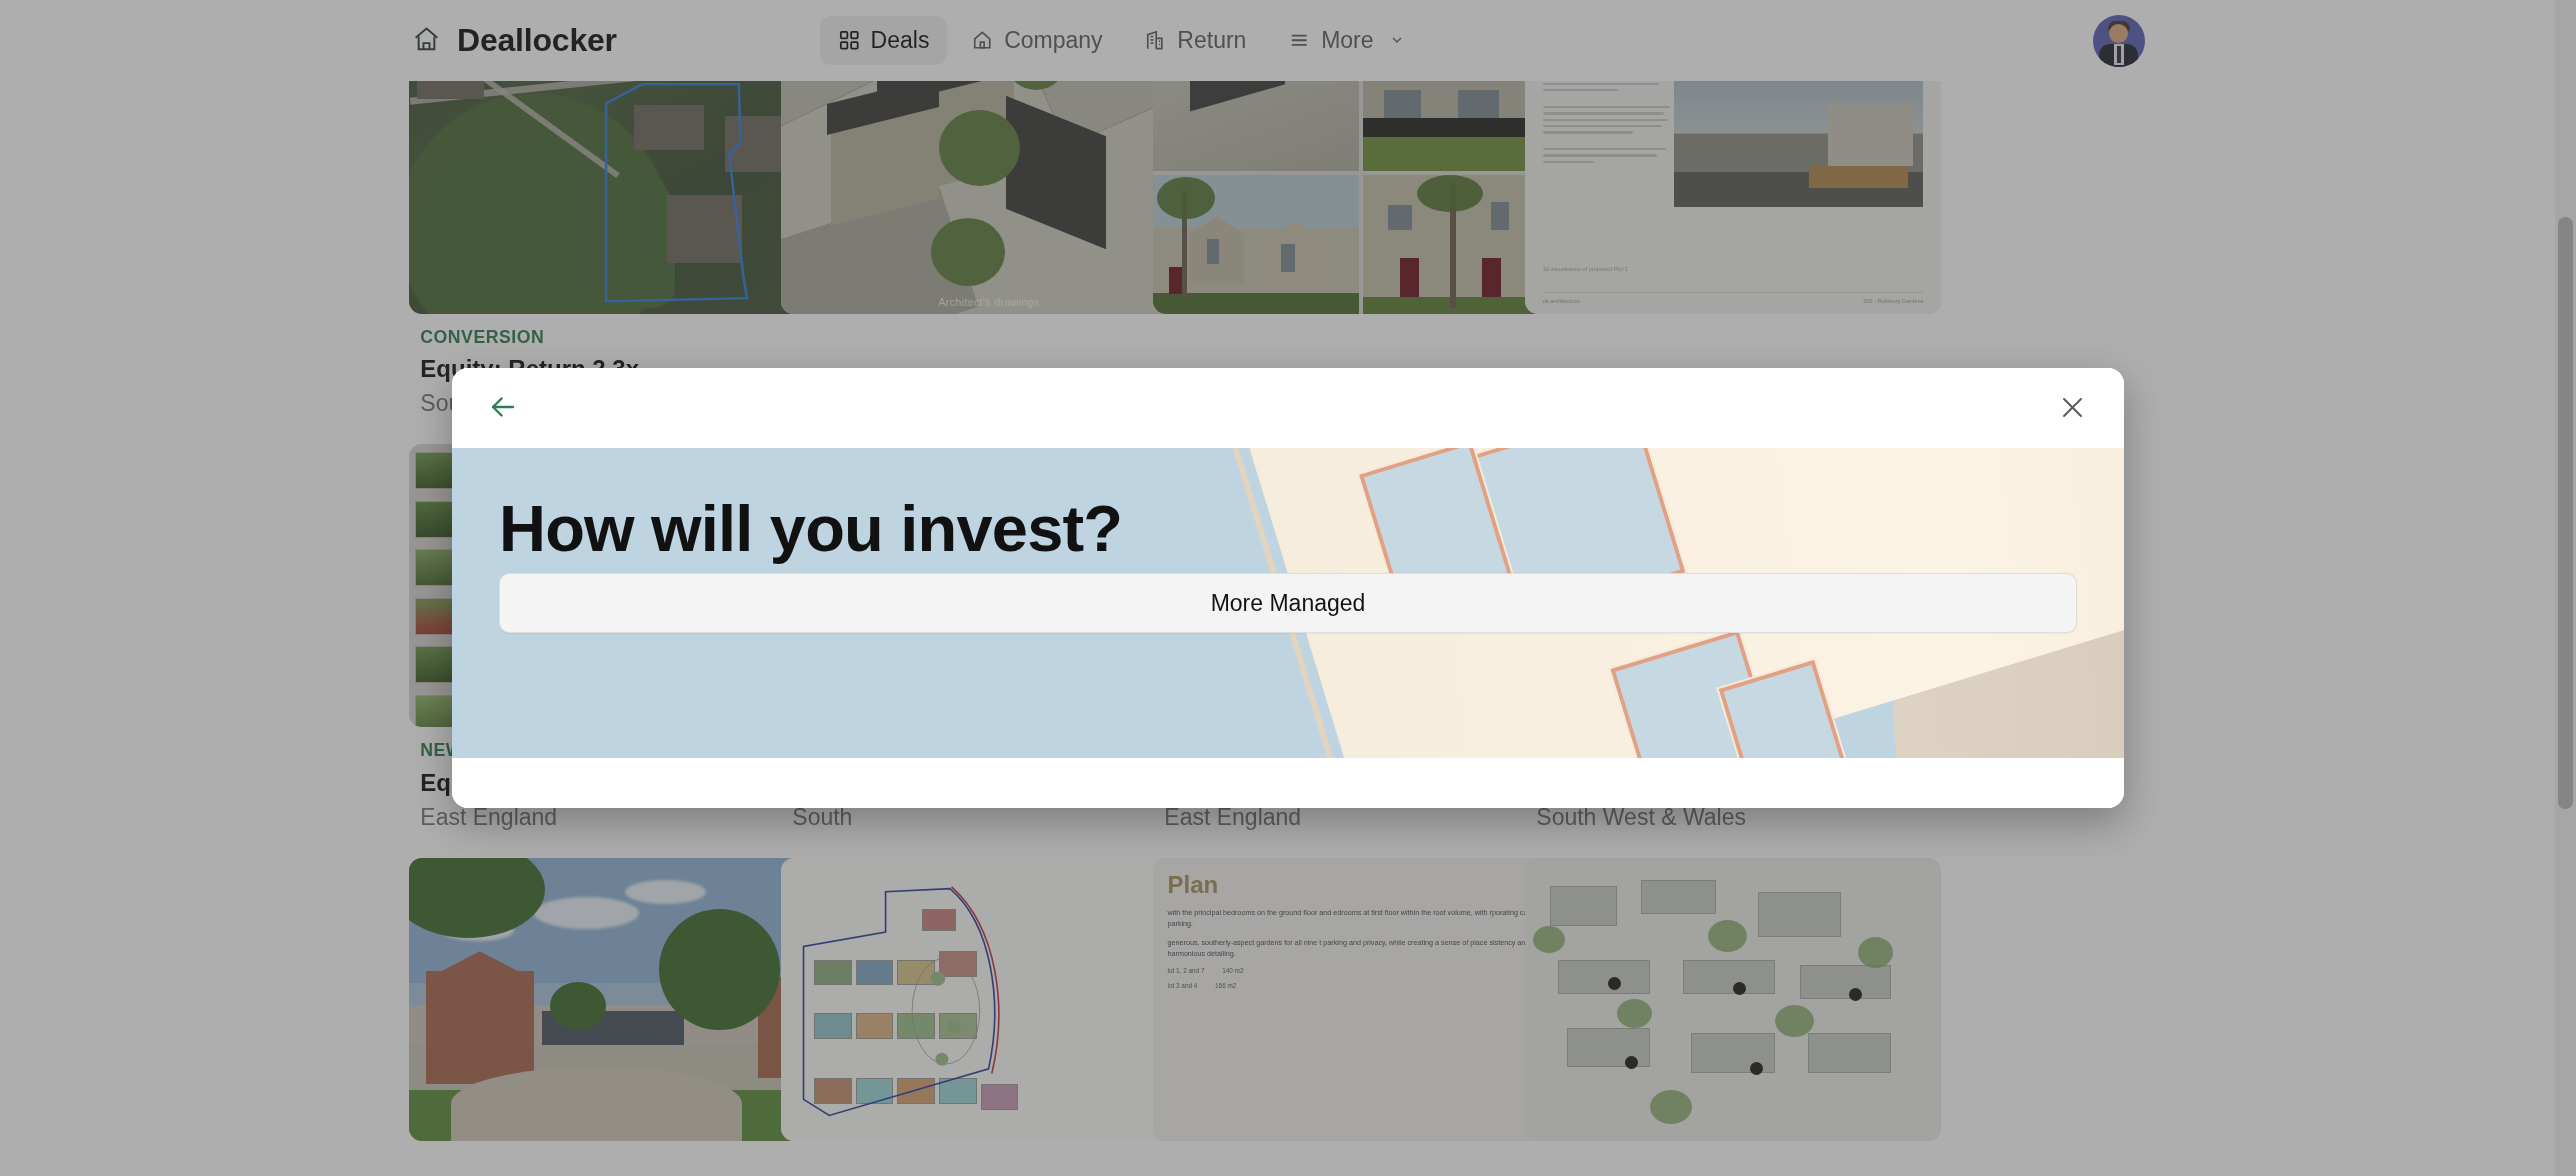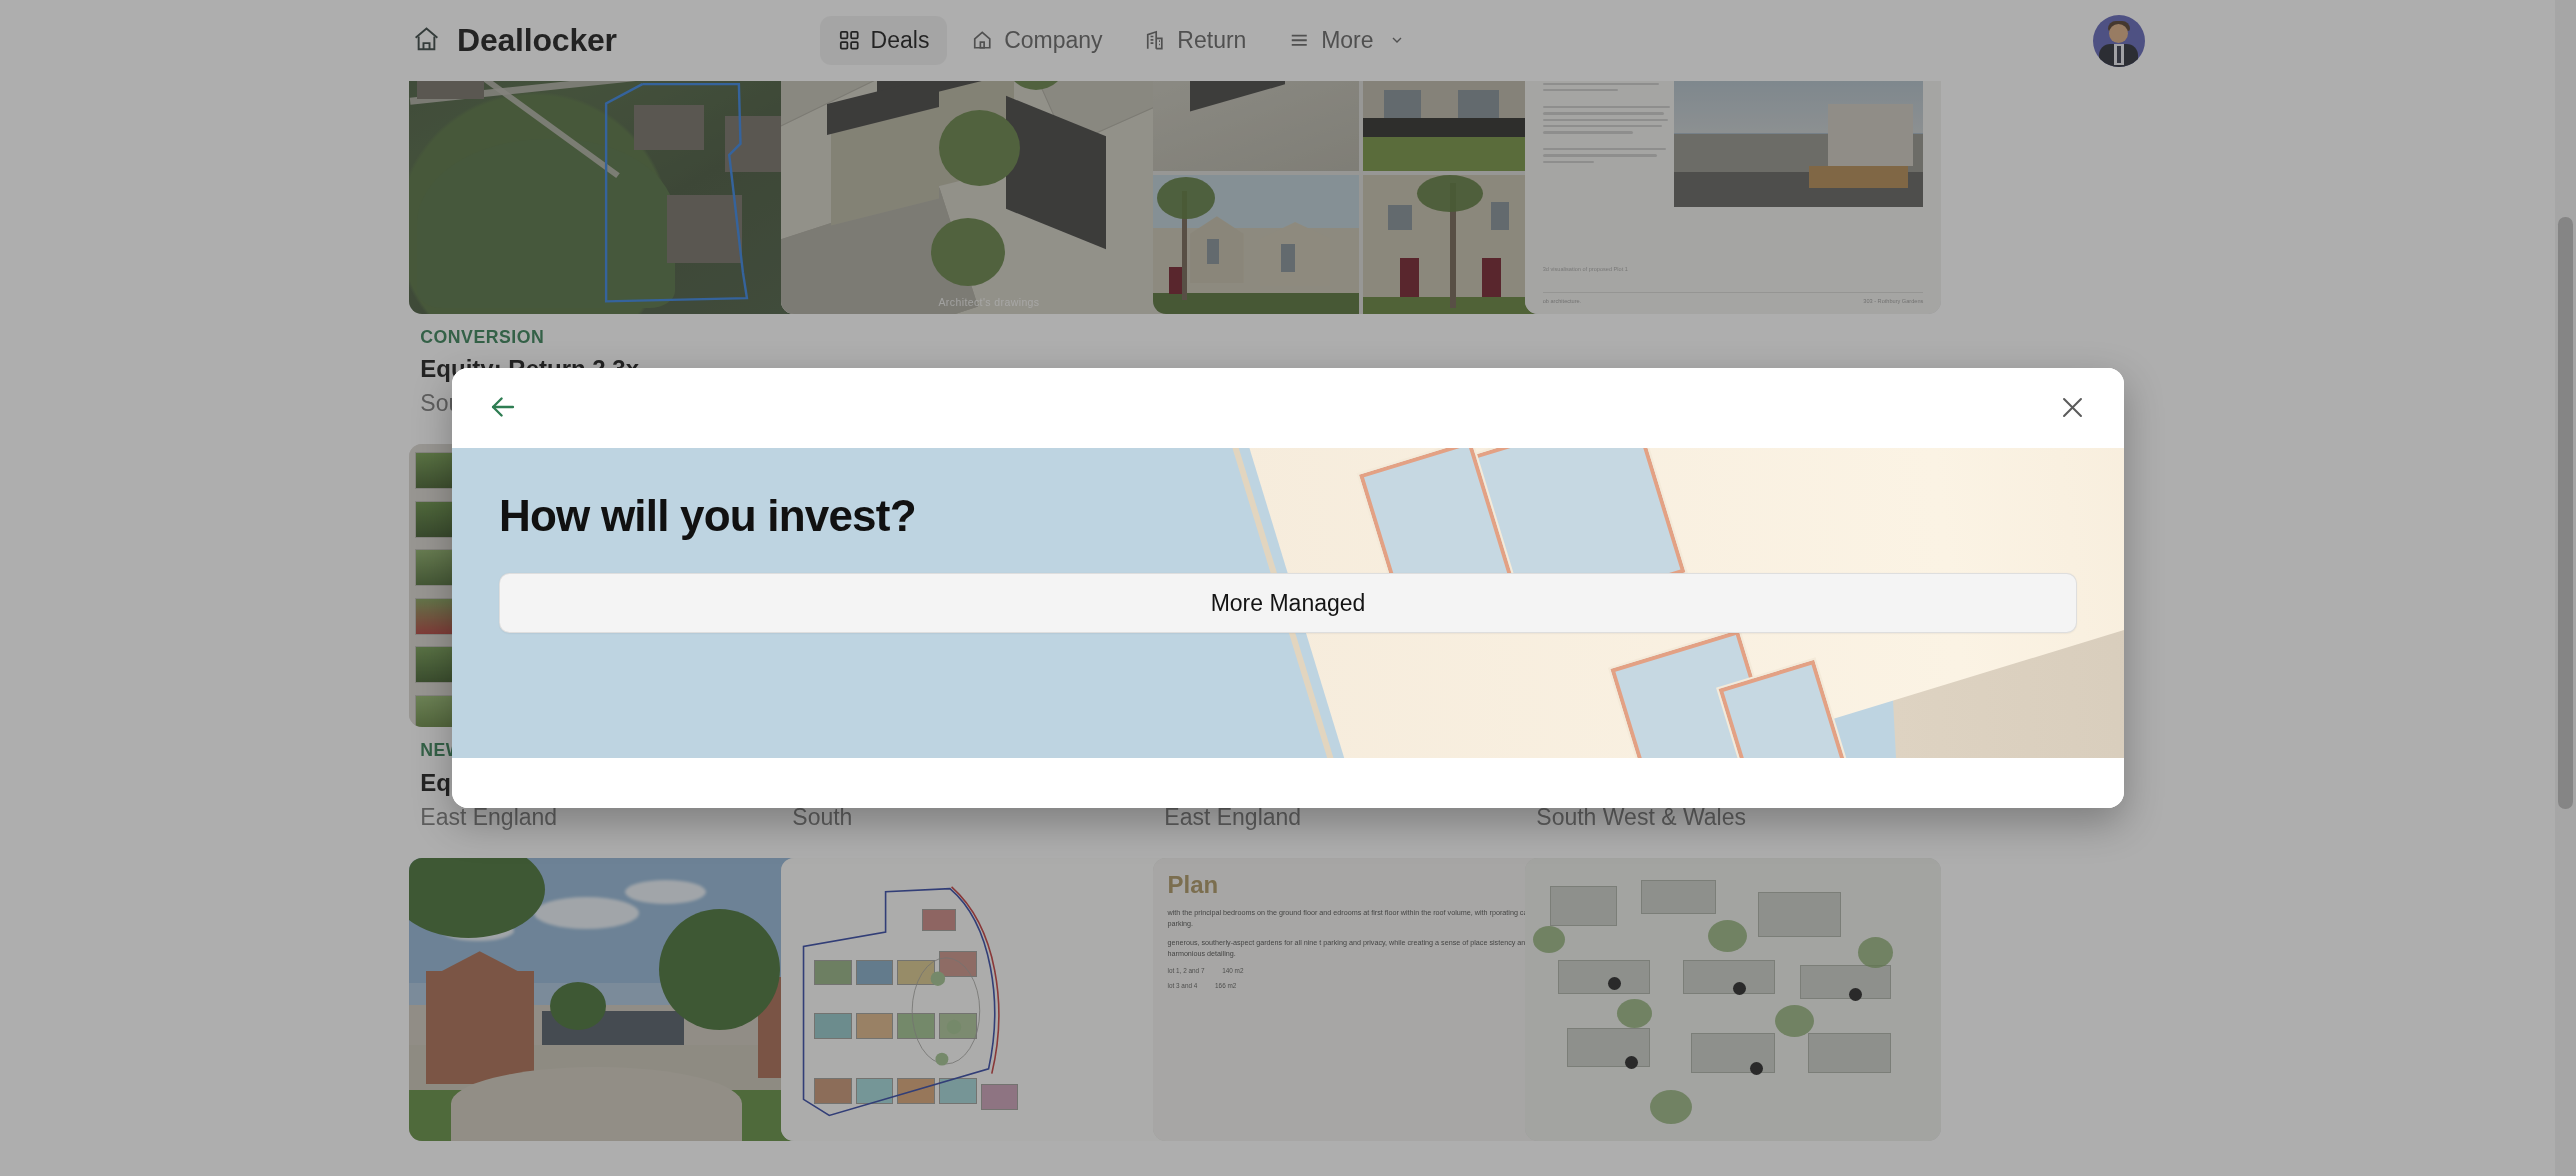--- a/index.html
+++ b/index.html
@@ -634,21 +634,21 @@
       <div class="sky"></div>
       <div class="wallB"></div>
       <div class="wallA"></div>
       <div class="edge"></div>
       <div class="fwin w1"></div>
       <div class="fwin w2"></div>
       <div class="fwin w3"></div>
       <div class="fwin w4"></div>
     </div>
 
-    <div style="position:absolute;left:47px;top:43px;font-size:44px;font-weight:700;color:#111;letter-spacing:-0.8px;">How will you invest?</div>
+    <div style="position:absolute;left:47px;top:43px;font-size:65px;font-weight:700;color:#111;letter-spacing:-0.8px;">How will you invest?</div>
 
     <div id="choices">
       <div class="choice" id="choice-self">
         <span>More Managed</span>
       </div>
     </div>
   </div>
 
   <div id="modal-footer"></div>
 </div>

